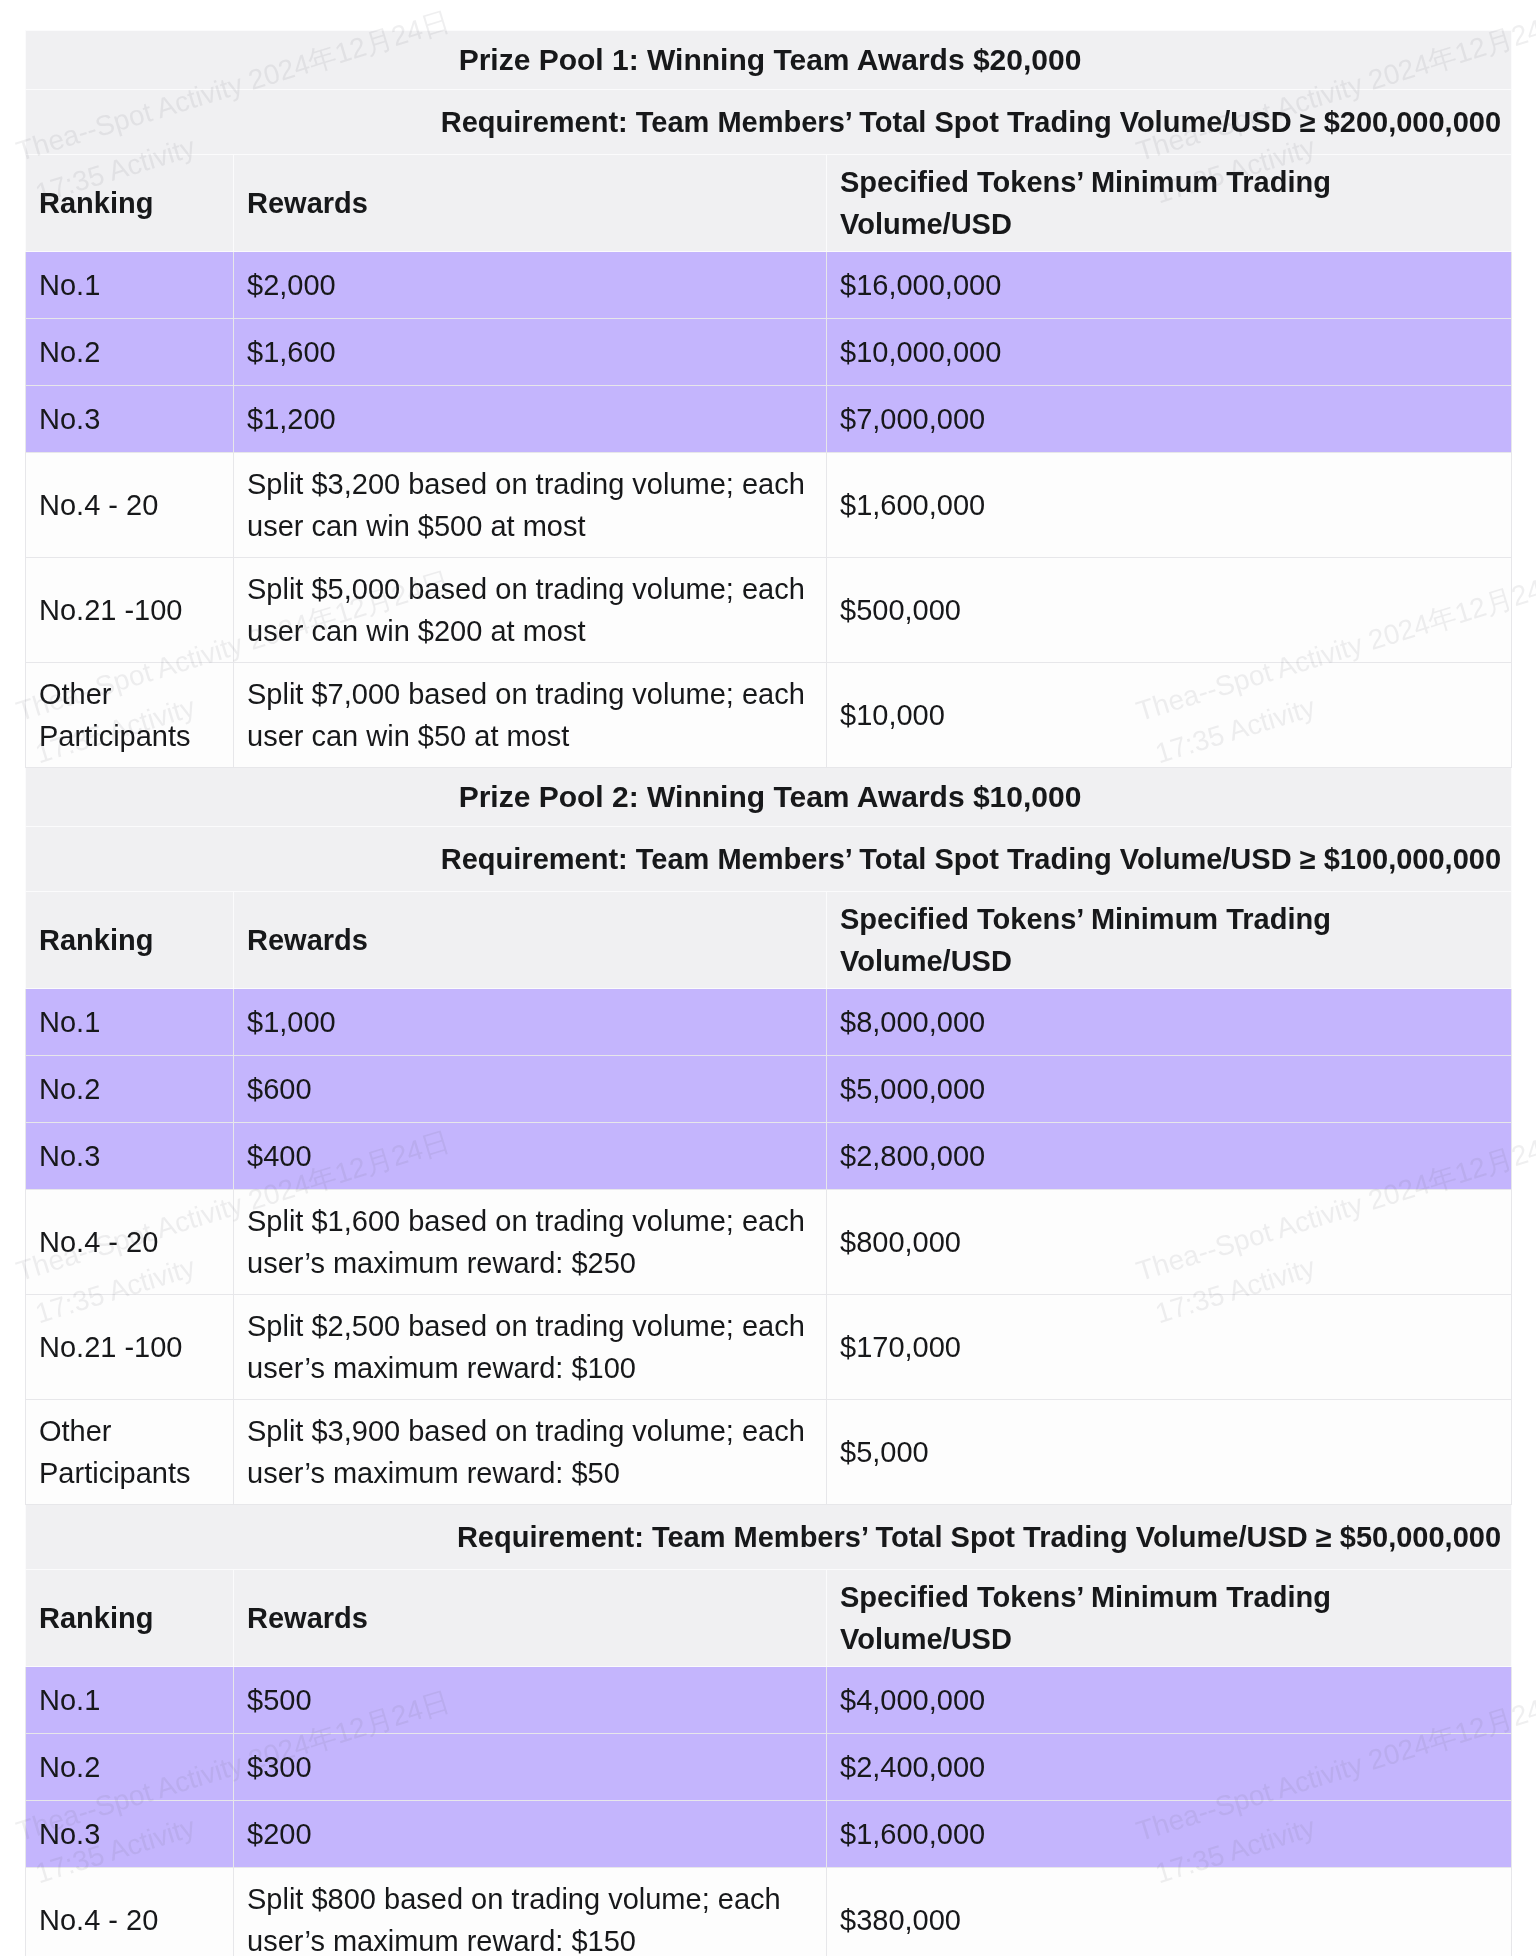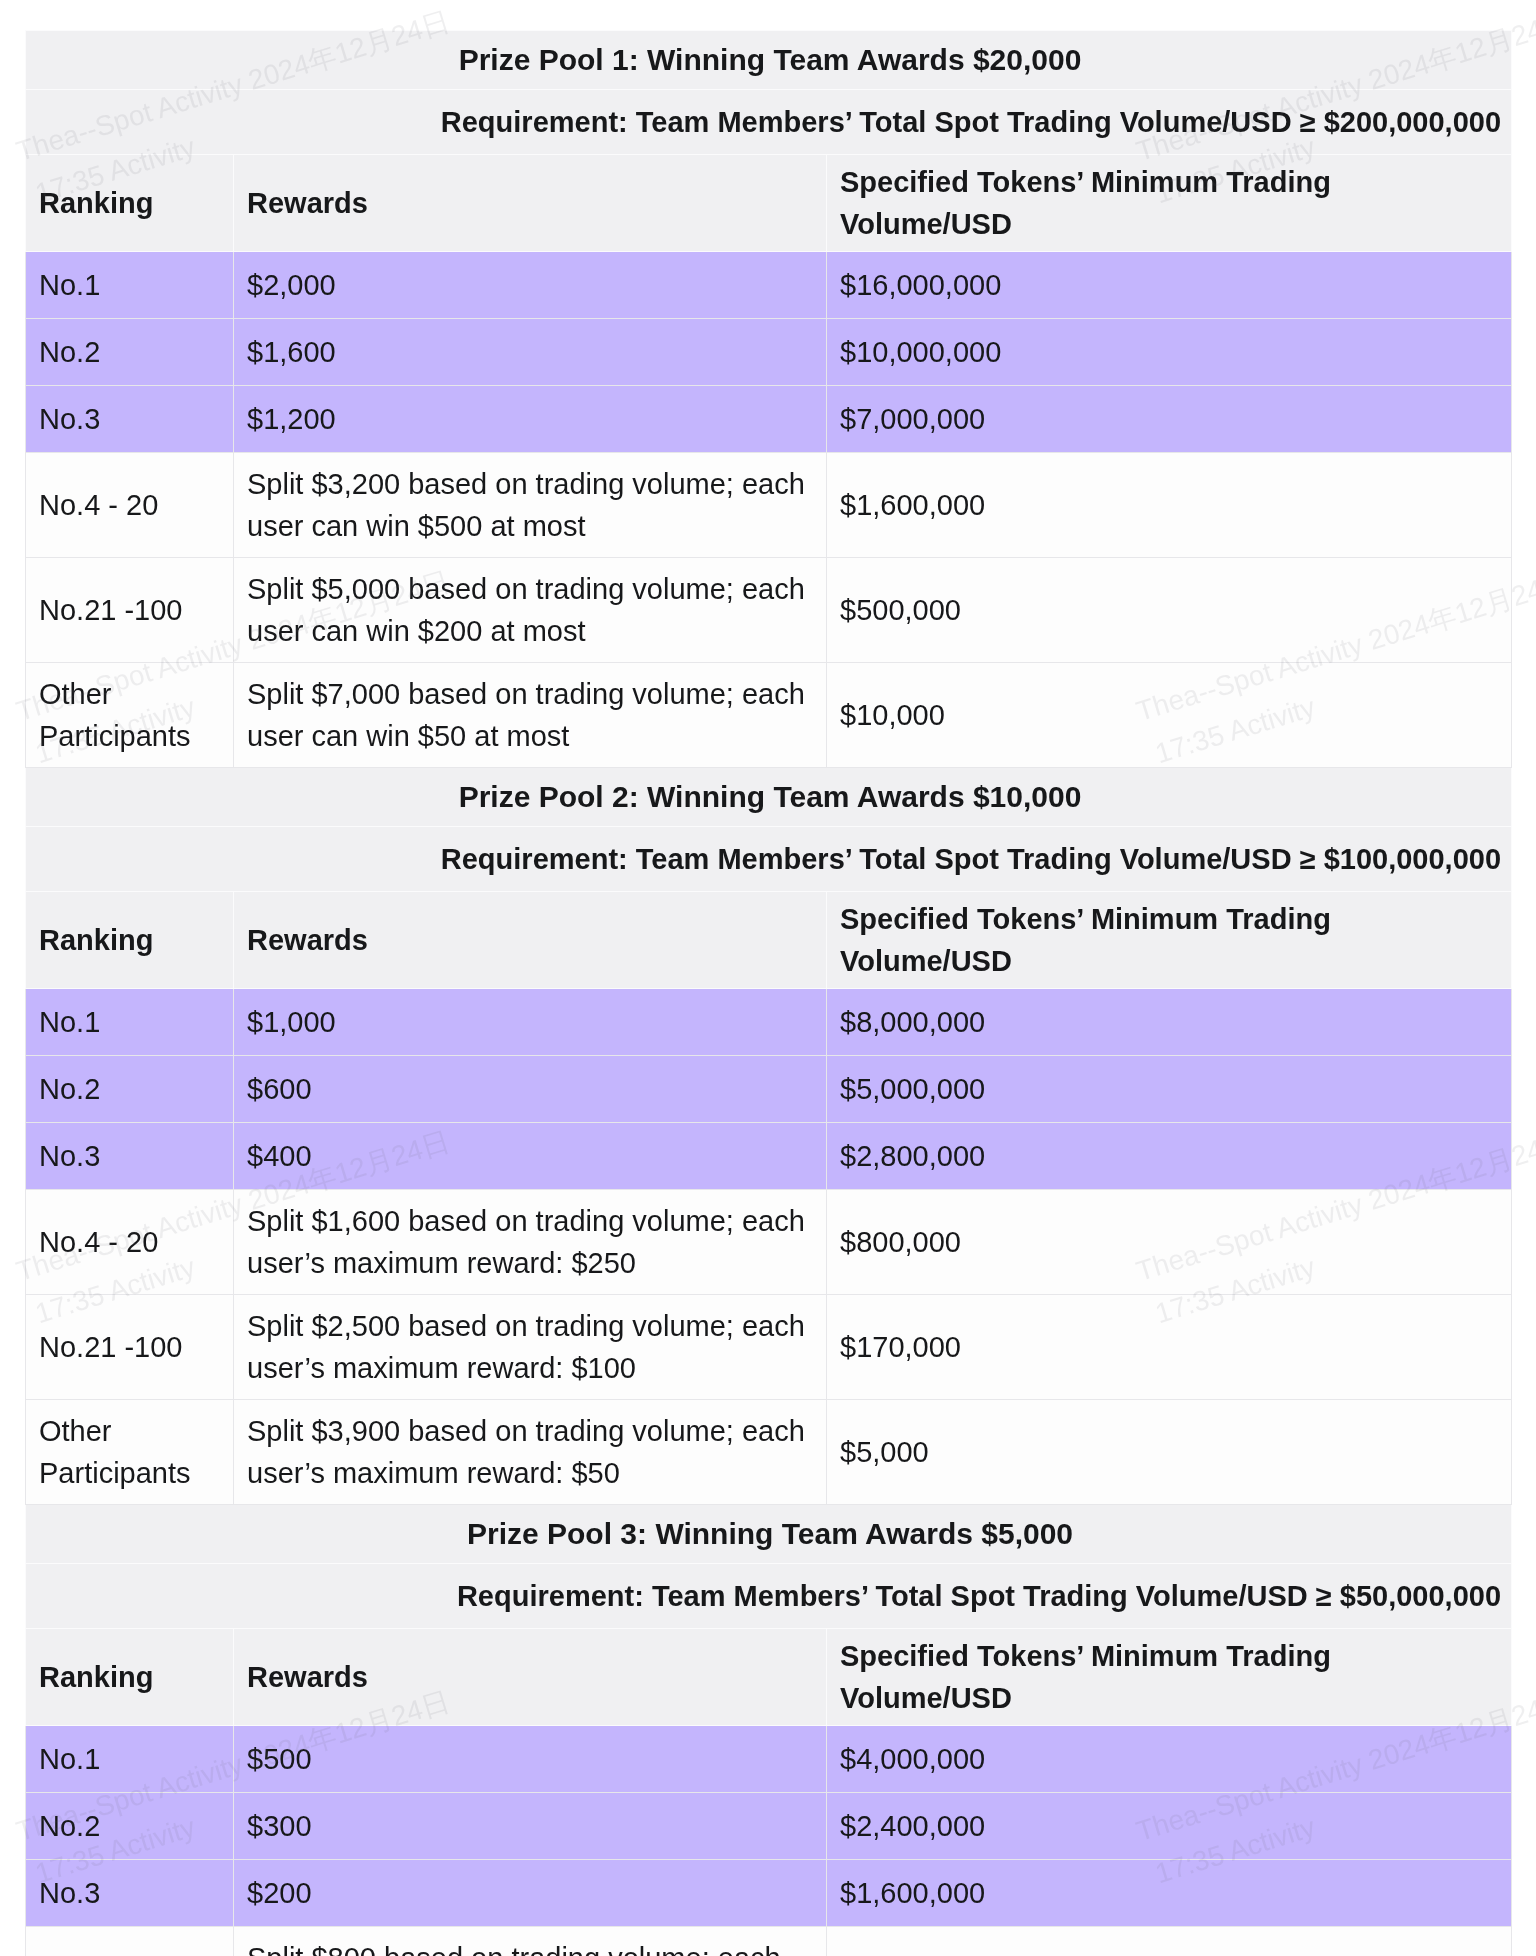--- a/index.html
+++ b/index.html
@@ -179,23 +179,20 @@
     <td>No.21 -100</td>
     <td>Split $2,500 based on trading volume; each user’s maximum reward: $100</td>
     <td>$170,000</td>
   </tr>
   <tr class="r2">
     <td>Other Participants</td>
     <td>Split $3,900 based on trading volume; each user’s maximum reward: $50</td>
     <td>$5,000</td>
   </tr>
 
-  <tr class="band t-title">
-    <td colspan="3">Prize Pool 3: Winning Team Awards $5,000</td>
-  </tr>
   <tr class="band t-req">
     <td colspan="3">Requirement: Team Members’ Total Spot Trading Volume/USD ≥ $50,000,000</td>
   </tr>
   <tr class="band t-head">
     <th>Ranking</th>
     <th>Rewards</th>
     <th>Specified Tokens’ Minimum Trading Volume/USD</th>
   </tr>
   <tr class="r1">
     <td>No.1</td>

